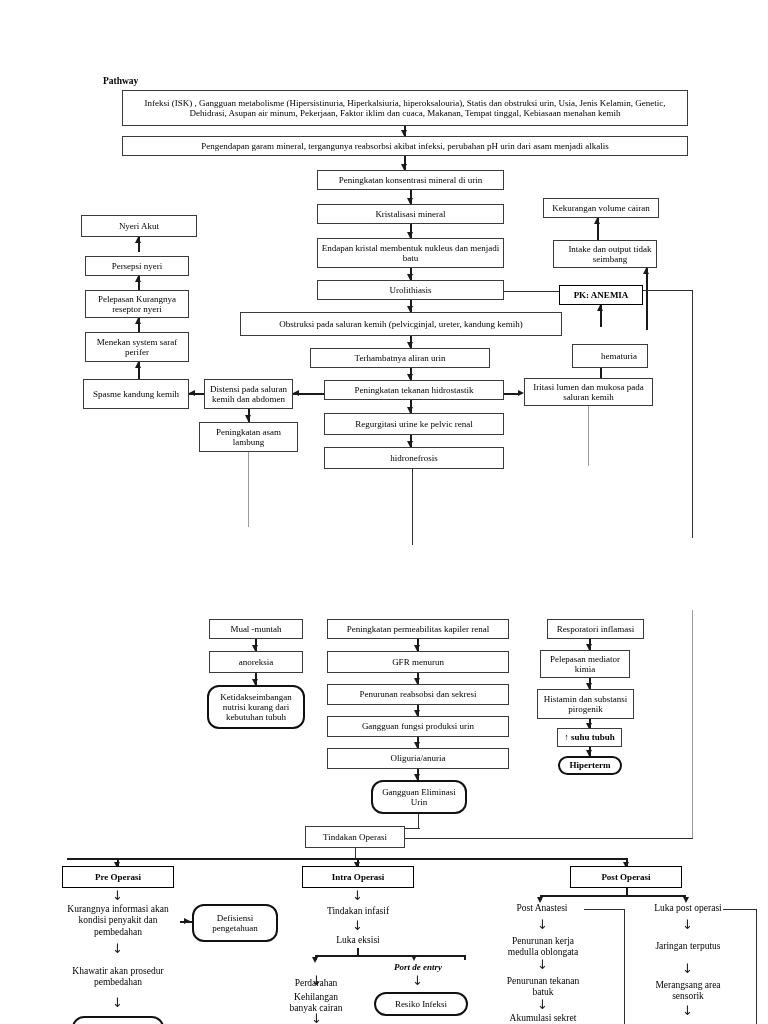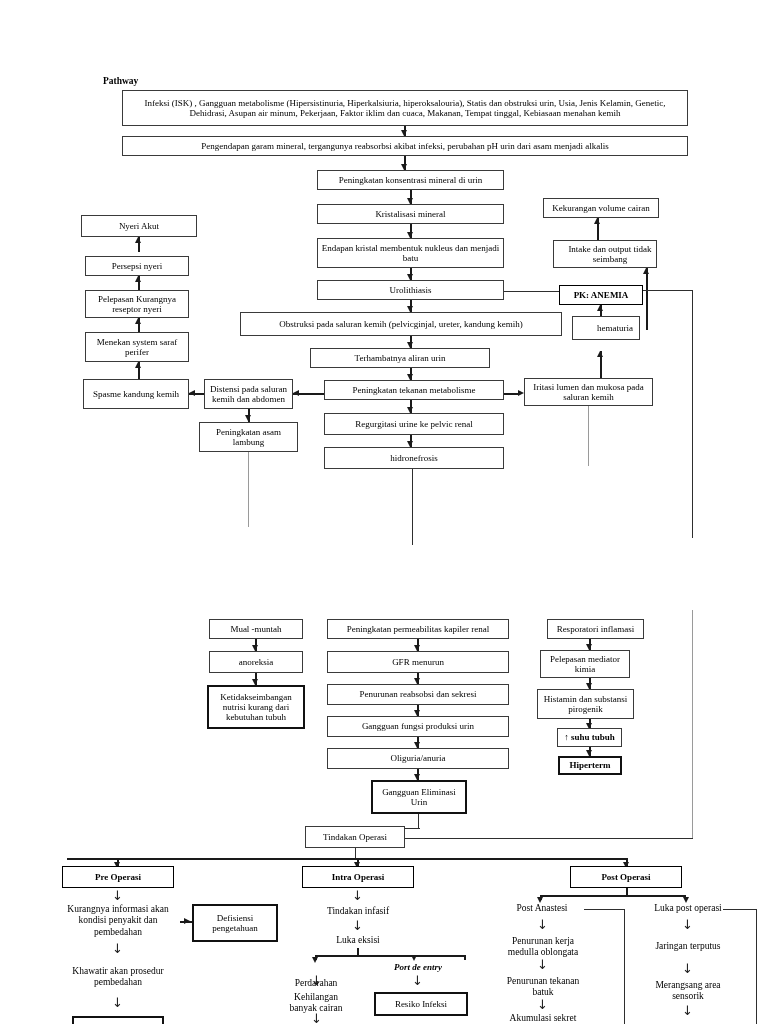--- a/index.html
+++ b/index.html
@@ -5,21 +5,21 @@
   html,body{margin:0;padding:0;background:#ffffff;}
   body{width:768px;height:1024px;position:relative;overflow:hidden;
        font-family:"Liberation Serif", serif; color:#000;}
   #canvas{position:absolute;left:0;top:0;width:768px;height:1024px;}
 
   
   .box{position:absolute;box-sizing:border-box;border:1px solid #3a3a3a;
        background:#fff;display:flex;align-items:center;justify-content:center;
        text-align:center;line-height:1.12;font-size:9px;padding:1px 2px;z-index:5;}
   .box.heavy{border:1px solid #000;font-weight:bold;}
-  .box.b2{border-width:2px;border-color:#111;}
+  .box.b2{border-width:2px;border-color:#111;border-radius:12px;}
 
   
   .tnode{position:absolute;box-sizing:border-box;display:flex;align-items:center;
          justify-content:center;text-align:center;line-height:1.18;font-size:9.5px;z-index:5;}
   .tnode.ital{font-style:italic;font-weight:bold;font-size:9px;}
 
   
   .vl{position:absolute;background:#2e2e2e;width:1px;z-index:2;}
   .hl{position:absolute;background:#2e2e2e;height:1px;z-index:2;}
   .vl.w2{width:2px;background:#1a1a1a;}
@@ -83,21 +83,21 @@
   <div class="box" style="left:240px;top:312px;width:322px;height:24px;">Obstruksi pada saluran kemih (pelvicginjal, ureter, kandung kemih)</div>
 
   <div class="vl w2" style="left:410px;top:336px;height:12px;"></div>
   <div class="ar down" style="left:407px;top:342px;"></div>
 
   <div class="box" style="left:310px;top:348px;width:180px;height:20px;">Terhambatnya aliran urin</div>
 
   <div class="vl w2" style="left:410px;top:368px;height:12px;"></div>
   <div class="ar down" style="left:407px;top:374px;"></div>
 
-  <div class="box" style="left:324px;top:380px;width:180px;height:20px;">Peningkatan tekanan metabolisme</div>
+  <div class="box" style="left:324px;top:380px;width:180px;height:20px;">Peningkatan tekanan hidrostastik</div>
 
   <div class="vl w2" style="left:410px;top:400px;height:13px;"></div>
   <div class="ar down" style="left:407px;top:407px;"></div>
 
   <div class="box" style="left:324px;top:413px;width:180px;height:22px;">Regurgitasi urine ke pelvic renal</div>
 
   <div class="vl w2" style="left:410px;top:435px;height:12px;"></div>
   <div class="ar down" style="left:407px;top:441px;"></div>
 
   <div class="box" style="left:324px;top:447px;width:180px;height:22px;">hidronefrosis</div>
@@ -145,21 +145,21 @@
   <div class="vl w2" style="left:646px;top:268px;height:62px;"></div>
   <div class="ar up" style="left:643px;top:268px;"></div>
 
   <div class="box heavy" style="left:559px;top:285px;width:84px;height:20px;">PK: ANEMIA</div>
 
   <div class="hl" style="left:504px;top:291px;width:55px;"></div>
 
   <div class="vl w2" style="left:600px;top:305px;height:22px;"></div>
   <div class="ar up" style="left:597px;top:305px;"></div>
 
-  <div class="box" style="left:572px;top:316px;width:68px;height:24px;padding-left:20px;">hematuria</div>
+  <div class="box" style="left:572px;top:344px;width:76px;height:24px;padding-left:20px;">hematuria</div>
   <div class="vl w2" style="left:600px;top:351px;height:27px;"></div>
   <div class="ar up" style="left:597px;top:351px;"></div>
 
   <div class="box" style="left:524px;top:378px;width:129px;height:28px;">Iritasi lumen dan mukosa pada saluran kemih</div>
   <div class="ar right" style="left:518px;top:390px;"></div>
   <div class="hl w2" style="left:504px;top:393px;width:16px;"></div>
 
   <div class="vl grey" style="left:588px;top:406px;height:60px;"></div>
 
   <div class="hl w2" style="left:297px;top:393px;width:27px;"></div>

